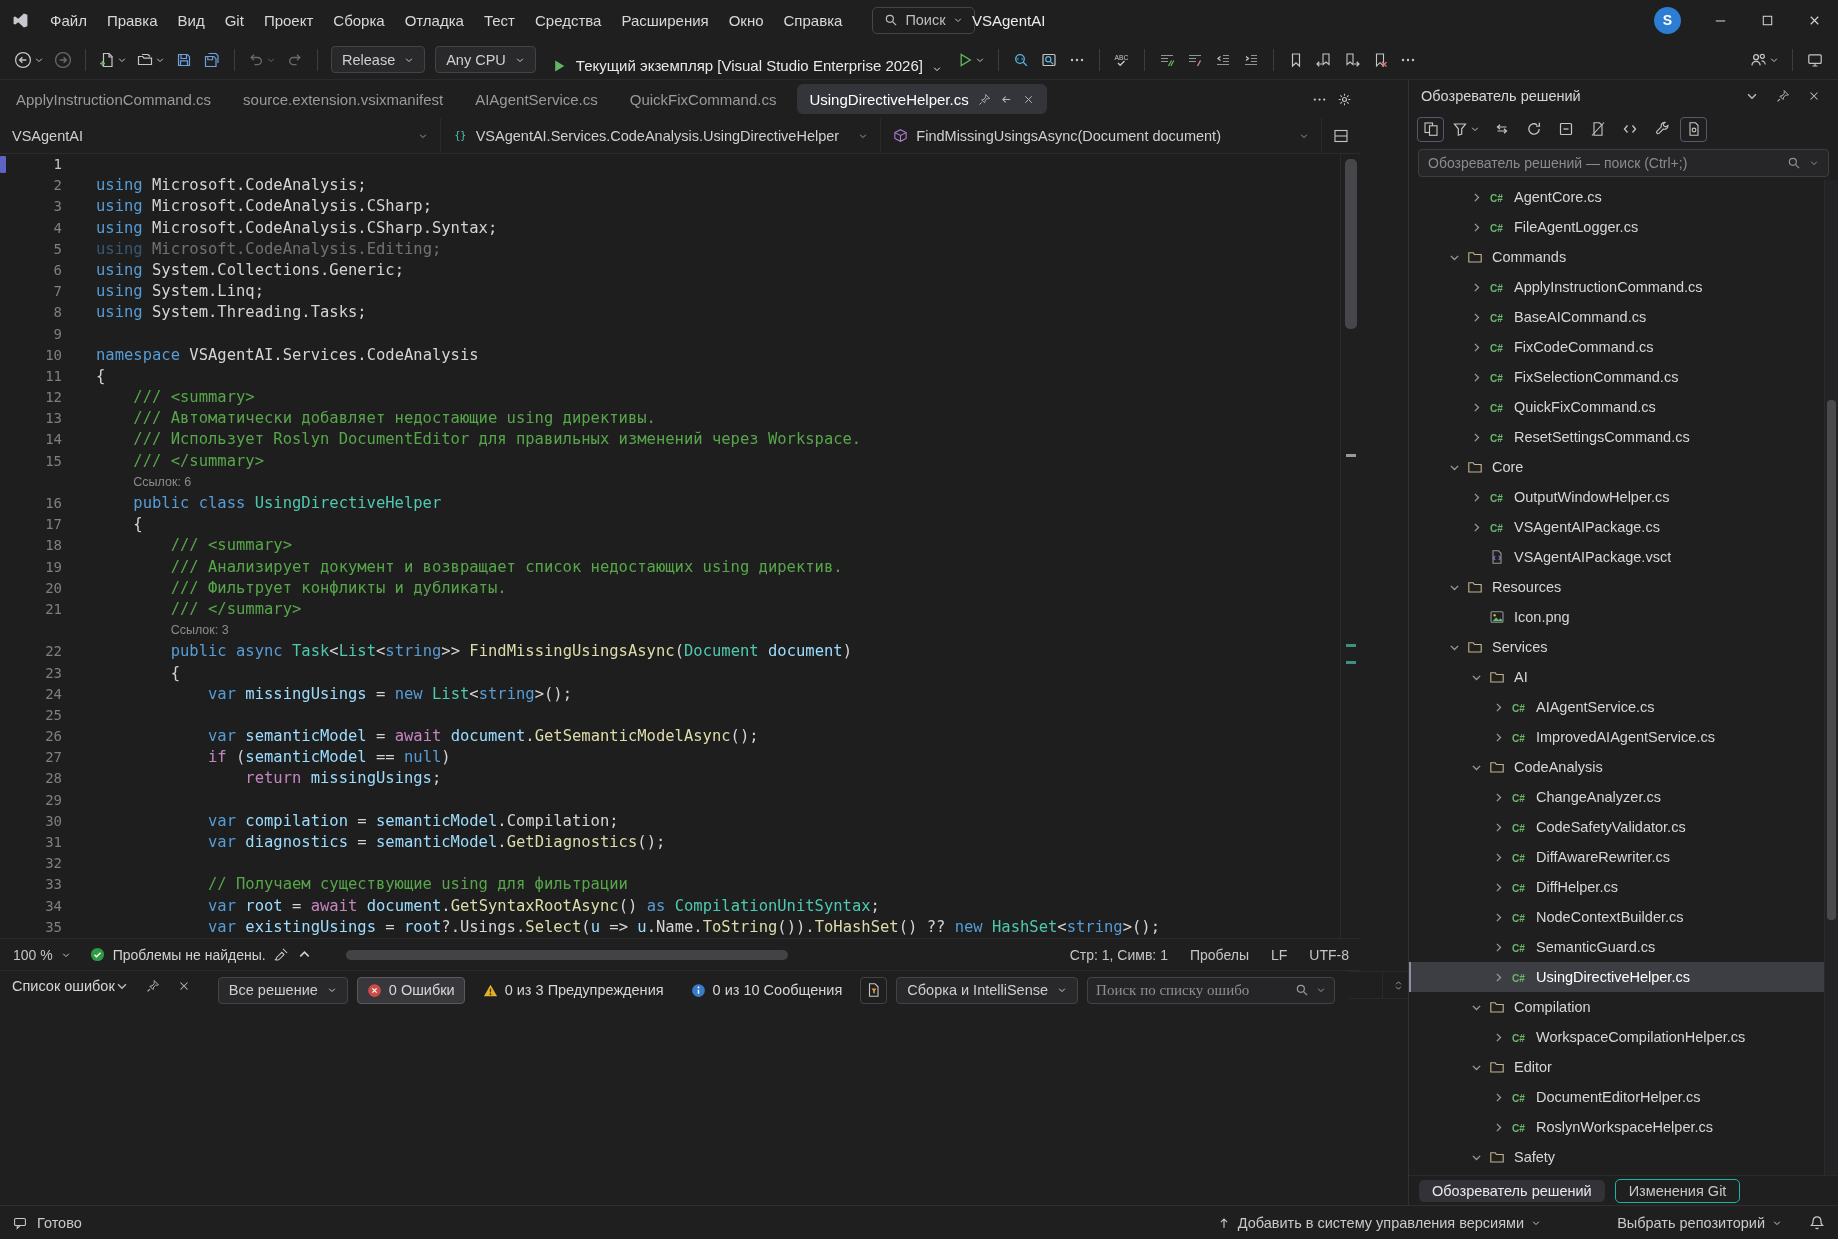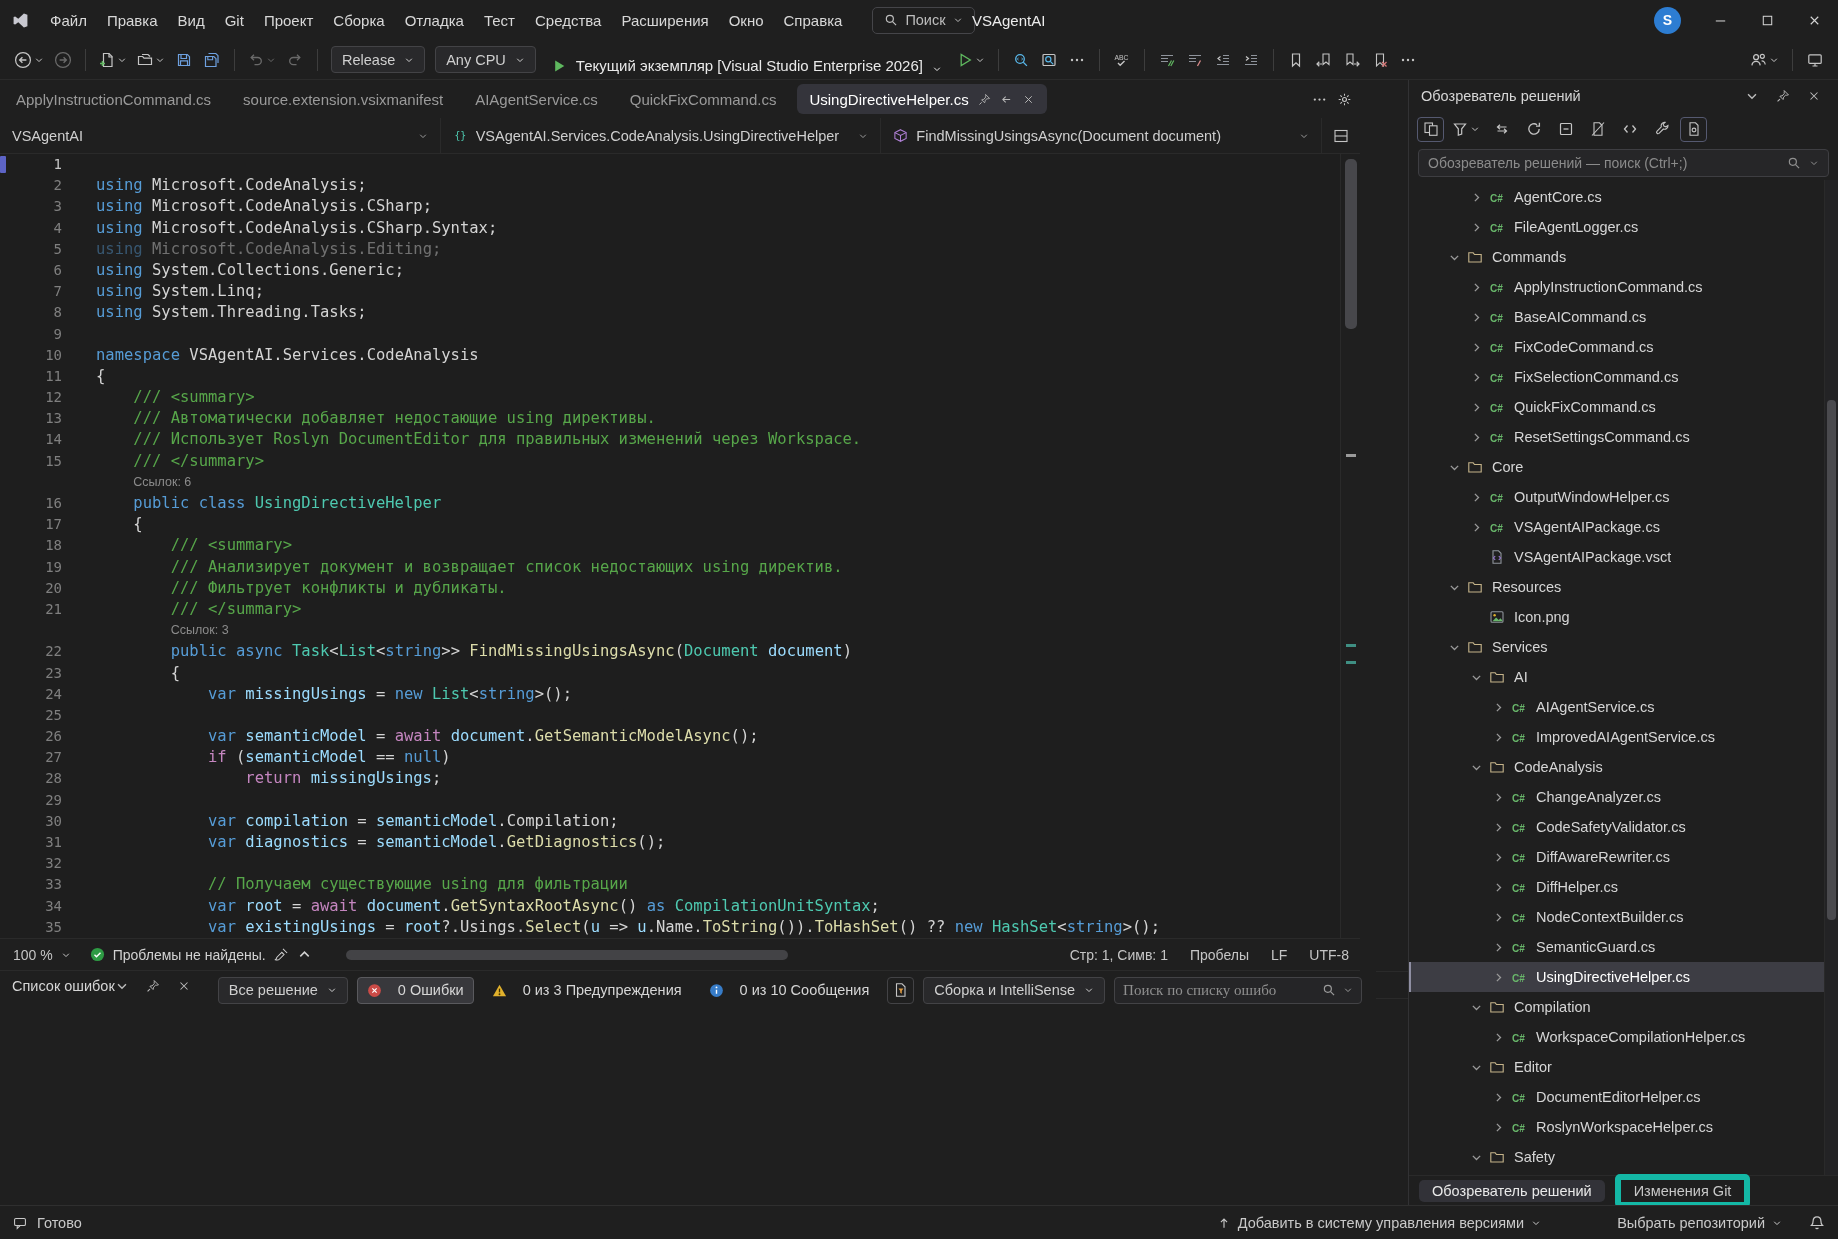--- a/index.html
+++ b/index.html
@@ -84,21 +84,21 @@
   .hscroll { flex:1; height:14px; margin:0 14px; position:relative; }
   .hthumb { position:absolute; left:2%; width:62%; top:2px; height:10px; background:#434346; border-radius:5px; }
   .stat { padding:0 11px; font-size:14px; color:#c5c5c5; white-space:nowrap; }
 
   
   .errorpanel { height:235px; flex:none; display:flex; flex-direction:row; border-top:1px solid #2a2a2a; background:#1f1f1f; }
   .ep-head { height:30px; flex:none; display:flex; align-items:center; padding:0 12px; font-size:14.5px; color:#d6d6d6; }
   .head-controls { margin-left:auto; display:flex; align-items:center; gap:17px; color:#bdbdbd; padding-right:5px; }
   .head-controls .icon svg { width:14px; height:14px; }
   .ep-tools { height:38px; flex:none; display:flex; align-items:center; padding:0 10px; gap:9px; }
-  .badge-btn { display:flex; align-items:center; gap:16px; height:27px; padding:0 9px; font-size:14.5px; color:#d6d6d6; white-space:nowrap; }
+  .badge-btn { display:flex; align-items:center; gap:7px; height:27px; padding:0 9px; font-size:14.5px; color:#d6d6d6; white-space:nowrap; }
   .badge-btn .icon svg { width:15px; height:15px; }
   .pressed { border:1px solid #5a5a5e; background:#38383c; border-radius:4px; }
   .icon-btn { width:27px; height:27px; border:1px solid #434346; border-radius:4px; display:flex;
     align-items:center; justify-content:center; color:#c5c5c5; }
   .ep-search { margin-left:auto; margin-right:4px; width:248px; height:27px; border:1px solid #434346;
     border-radius:4px; background:#252527; display:flex; align-items:center; padding:0 8px; gap:7px; color:#9a9a9a; }
   .ep-search input { flex:1; min-width:0; background:transparent; border:none; outline:none; color:#8b5cf6;
     font-size:15px; font-family:Liberation Serif, serif; }
   .ep-search input::placeholder { color:#8f8f8f; }
   .ep-cols { height:28px; flex:none; display:flex; align-items:stretch; border-top:1px solid #2a2a2a;
@@ -109,21 +109,21 @@
   .ep-cols > :nth-child(3) { width:52px; }
   .ep-cols > :nth-child(4) { flex:1; }
   .ep-cols > :nth-child(5) { width:180px; }
   .ep-cols > :nth-child(6) { width:175px; }
   .ep-cols > :nth-child(7) { width:48px; }
   .ep-cols > :nth-child(8) { width:195px; border-right:none; }
   .ep-body { flex:1; }
   .ptabs { height:30px; flex:none; display:flex; align-items:center; border-top:1px solid #2a2a2a; padding:0 8px; gap:8px; }
   .ptab { padding:3px 13px; font-size:14.5px; color:#a8a8a8; border-radius:5px; white-space:nowrap; }
   .ptab.active { background:#323238; color:#e9e9e9; }
-  .ptab.outlined { border:6px solid #14b8a6; color:#c8c8c8; }
+  .ptab.outlined { border:1px solid #14b8a6; color:#c8c8c8; }
 
   
   .se-head { height:32px; flex:none; display:flex; align-items:center; padding:0 12px; font-size:14.5px; color:#d6d6d6; }
   .se-tools { height:34px; flex:none; display:flex; align-items:center; padding:0 8px; gap:5px; }
   .se-tbtn { min-width:27px; height:25px; padding:0 3px; display:flex; align-items:center; justify-content:center;
     gap:2px; color:#c5c5c5; border-radius:4px; }
   .se-tbtn.boxed { border:1px solid #555970; }
   .se-search { height:28px; margin:3px 9px 3px; flex:none; border:1px solid #3e3e42; border-radius:4px;
     background:#262628; display:flex; align-items:center; padding:0 9px; gap:8px; color:#8f8f8f; }
   .se-search input { flex:1; min-width:0; background:transparent; border:none; outline:none; color:#cfcfcf;

